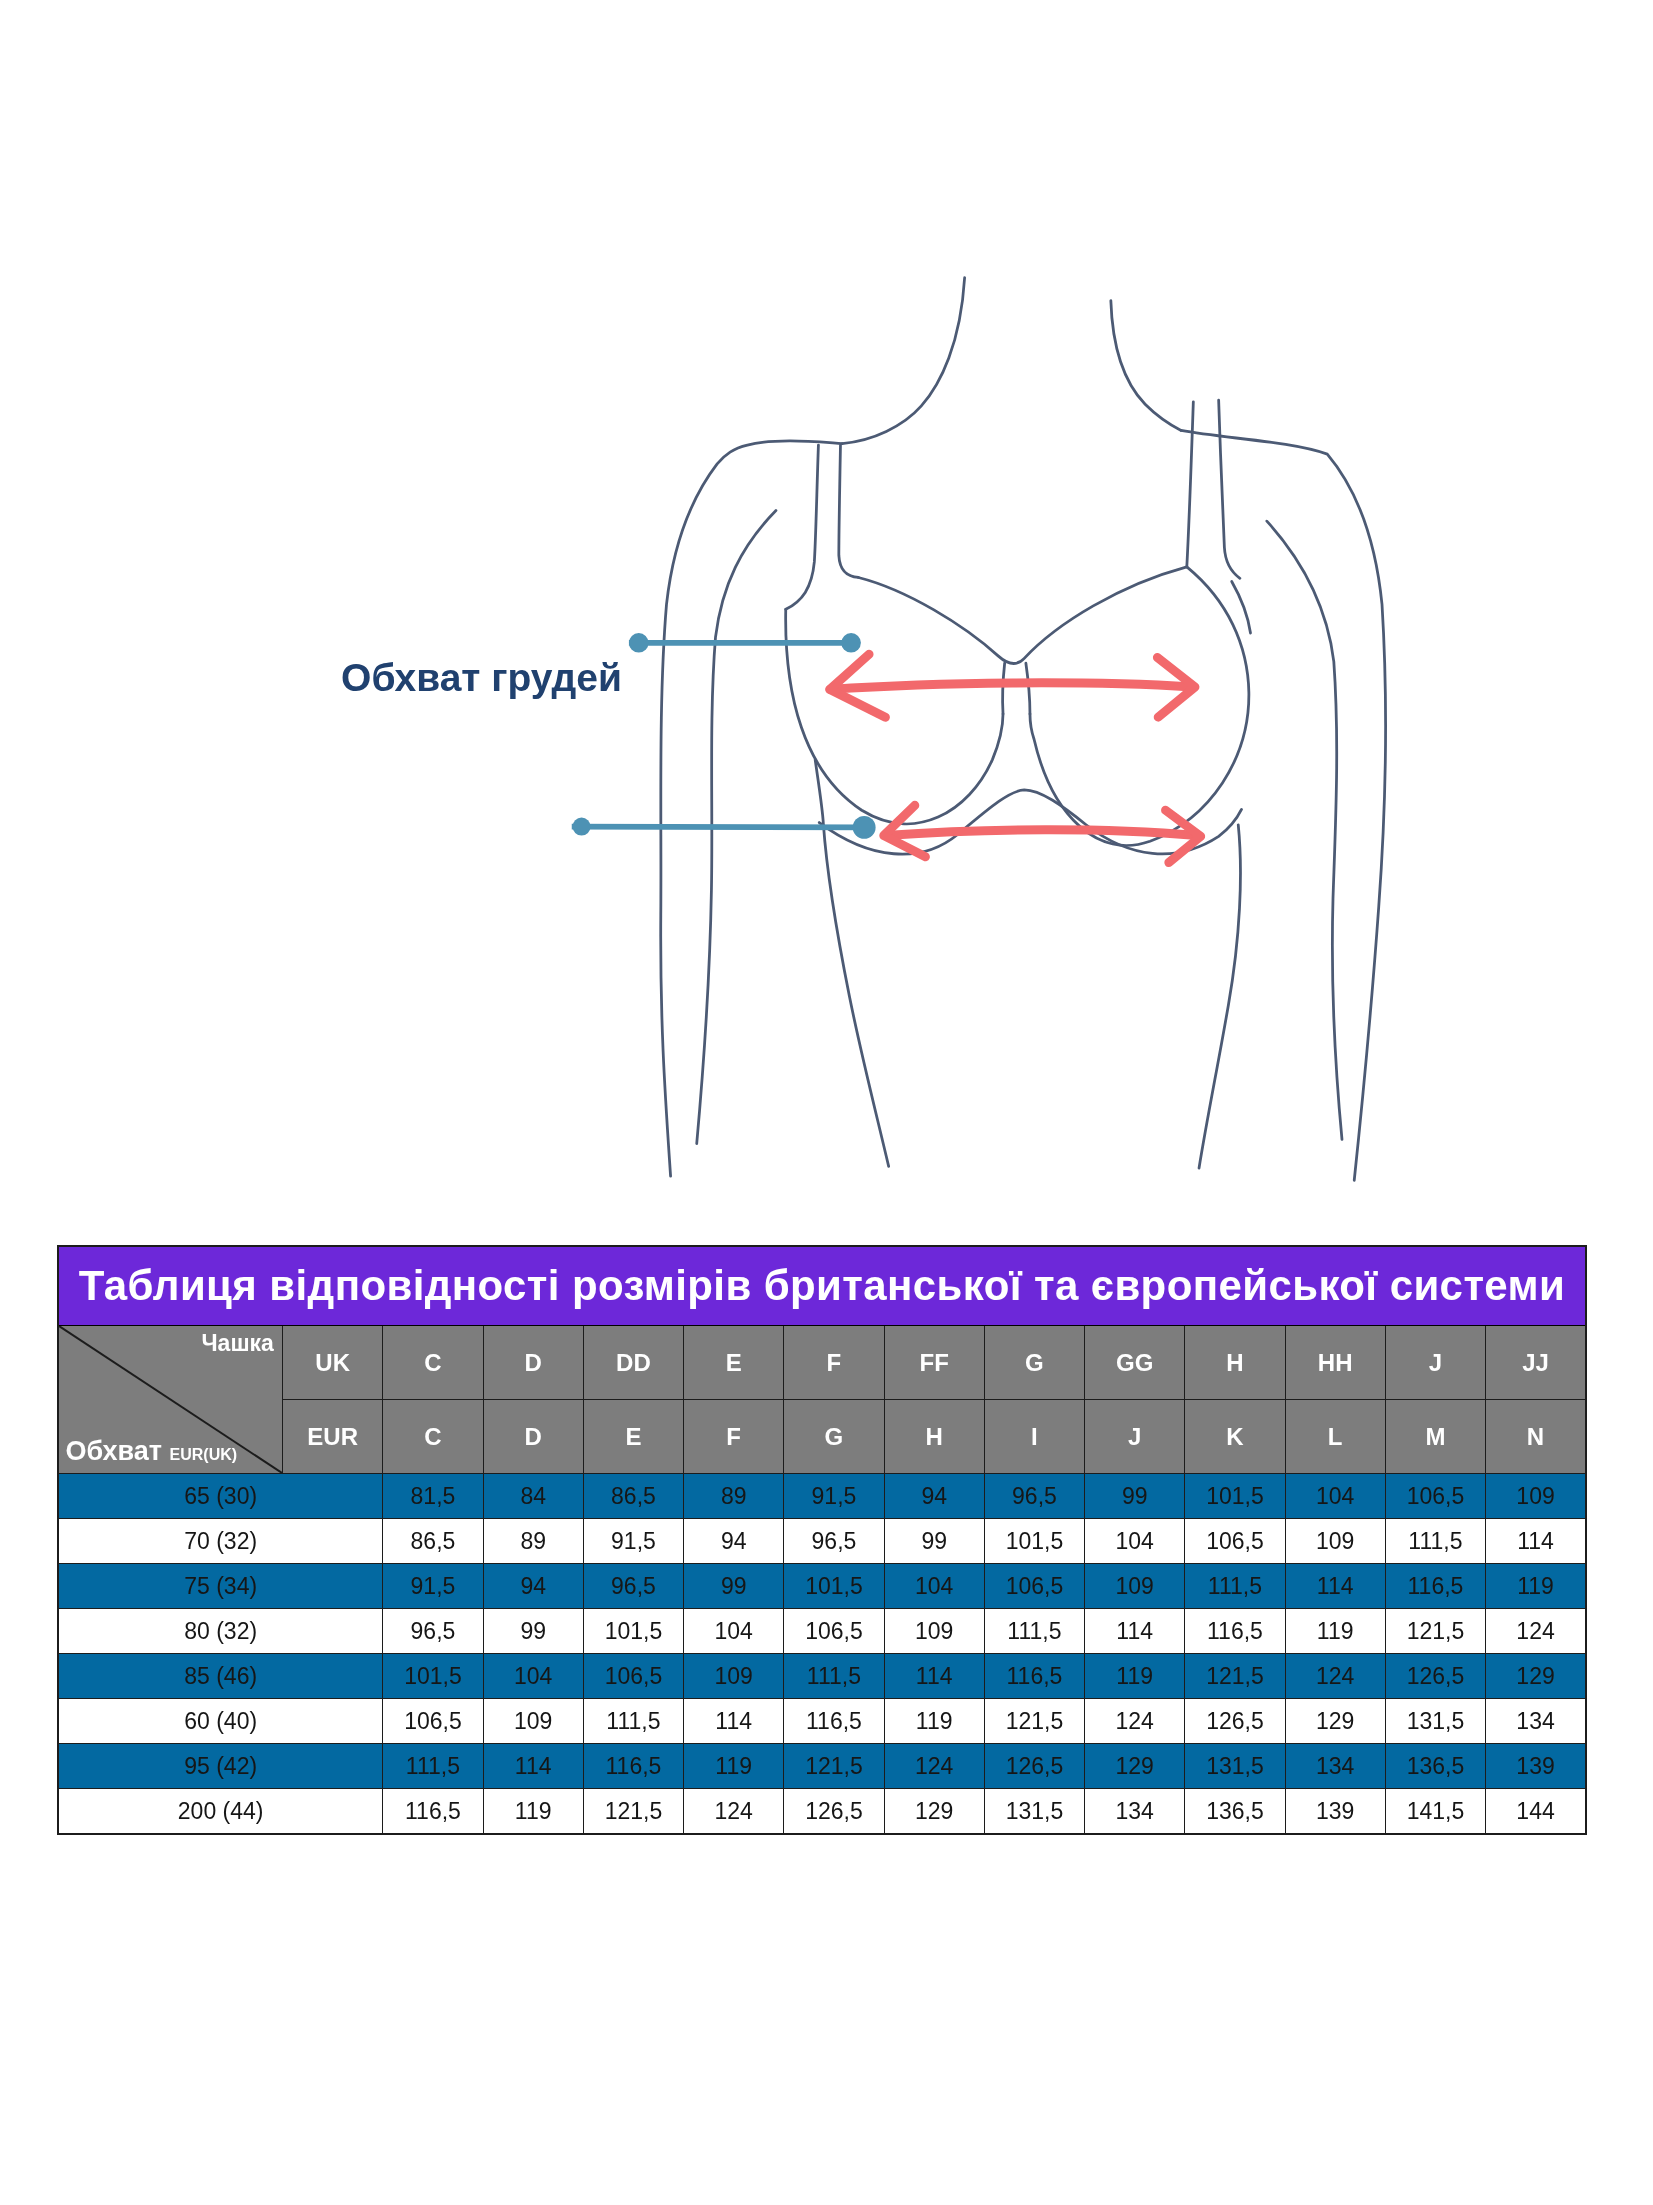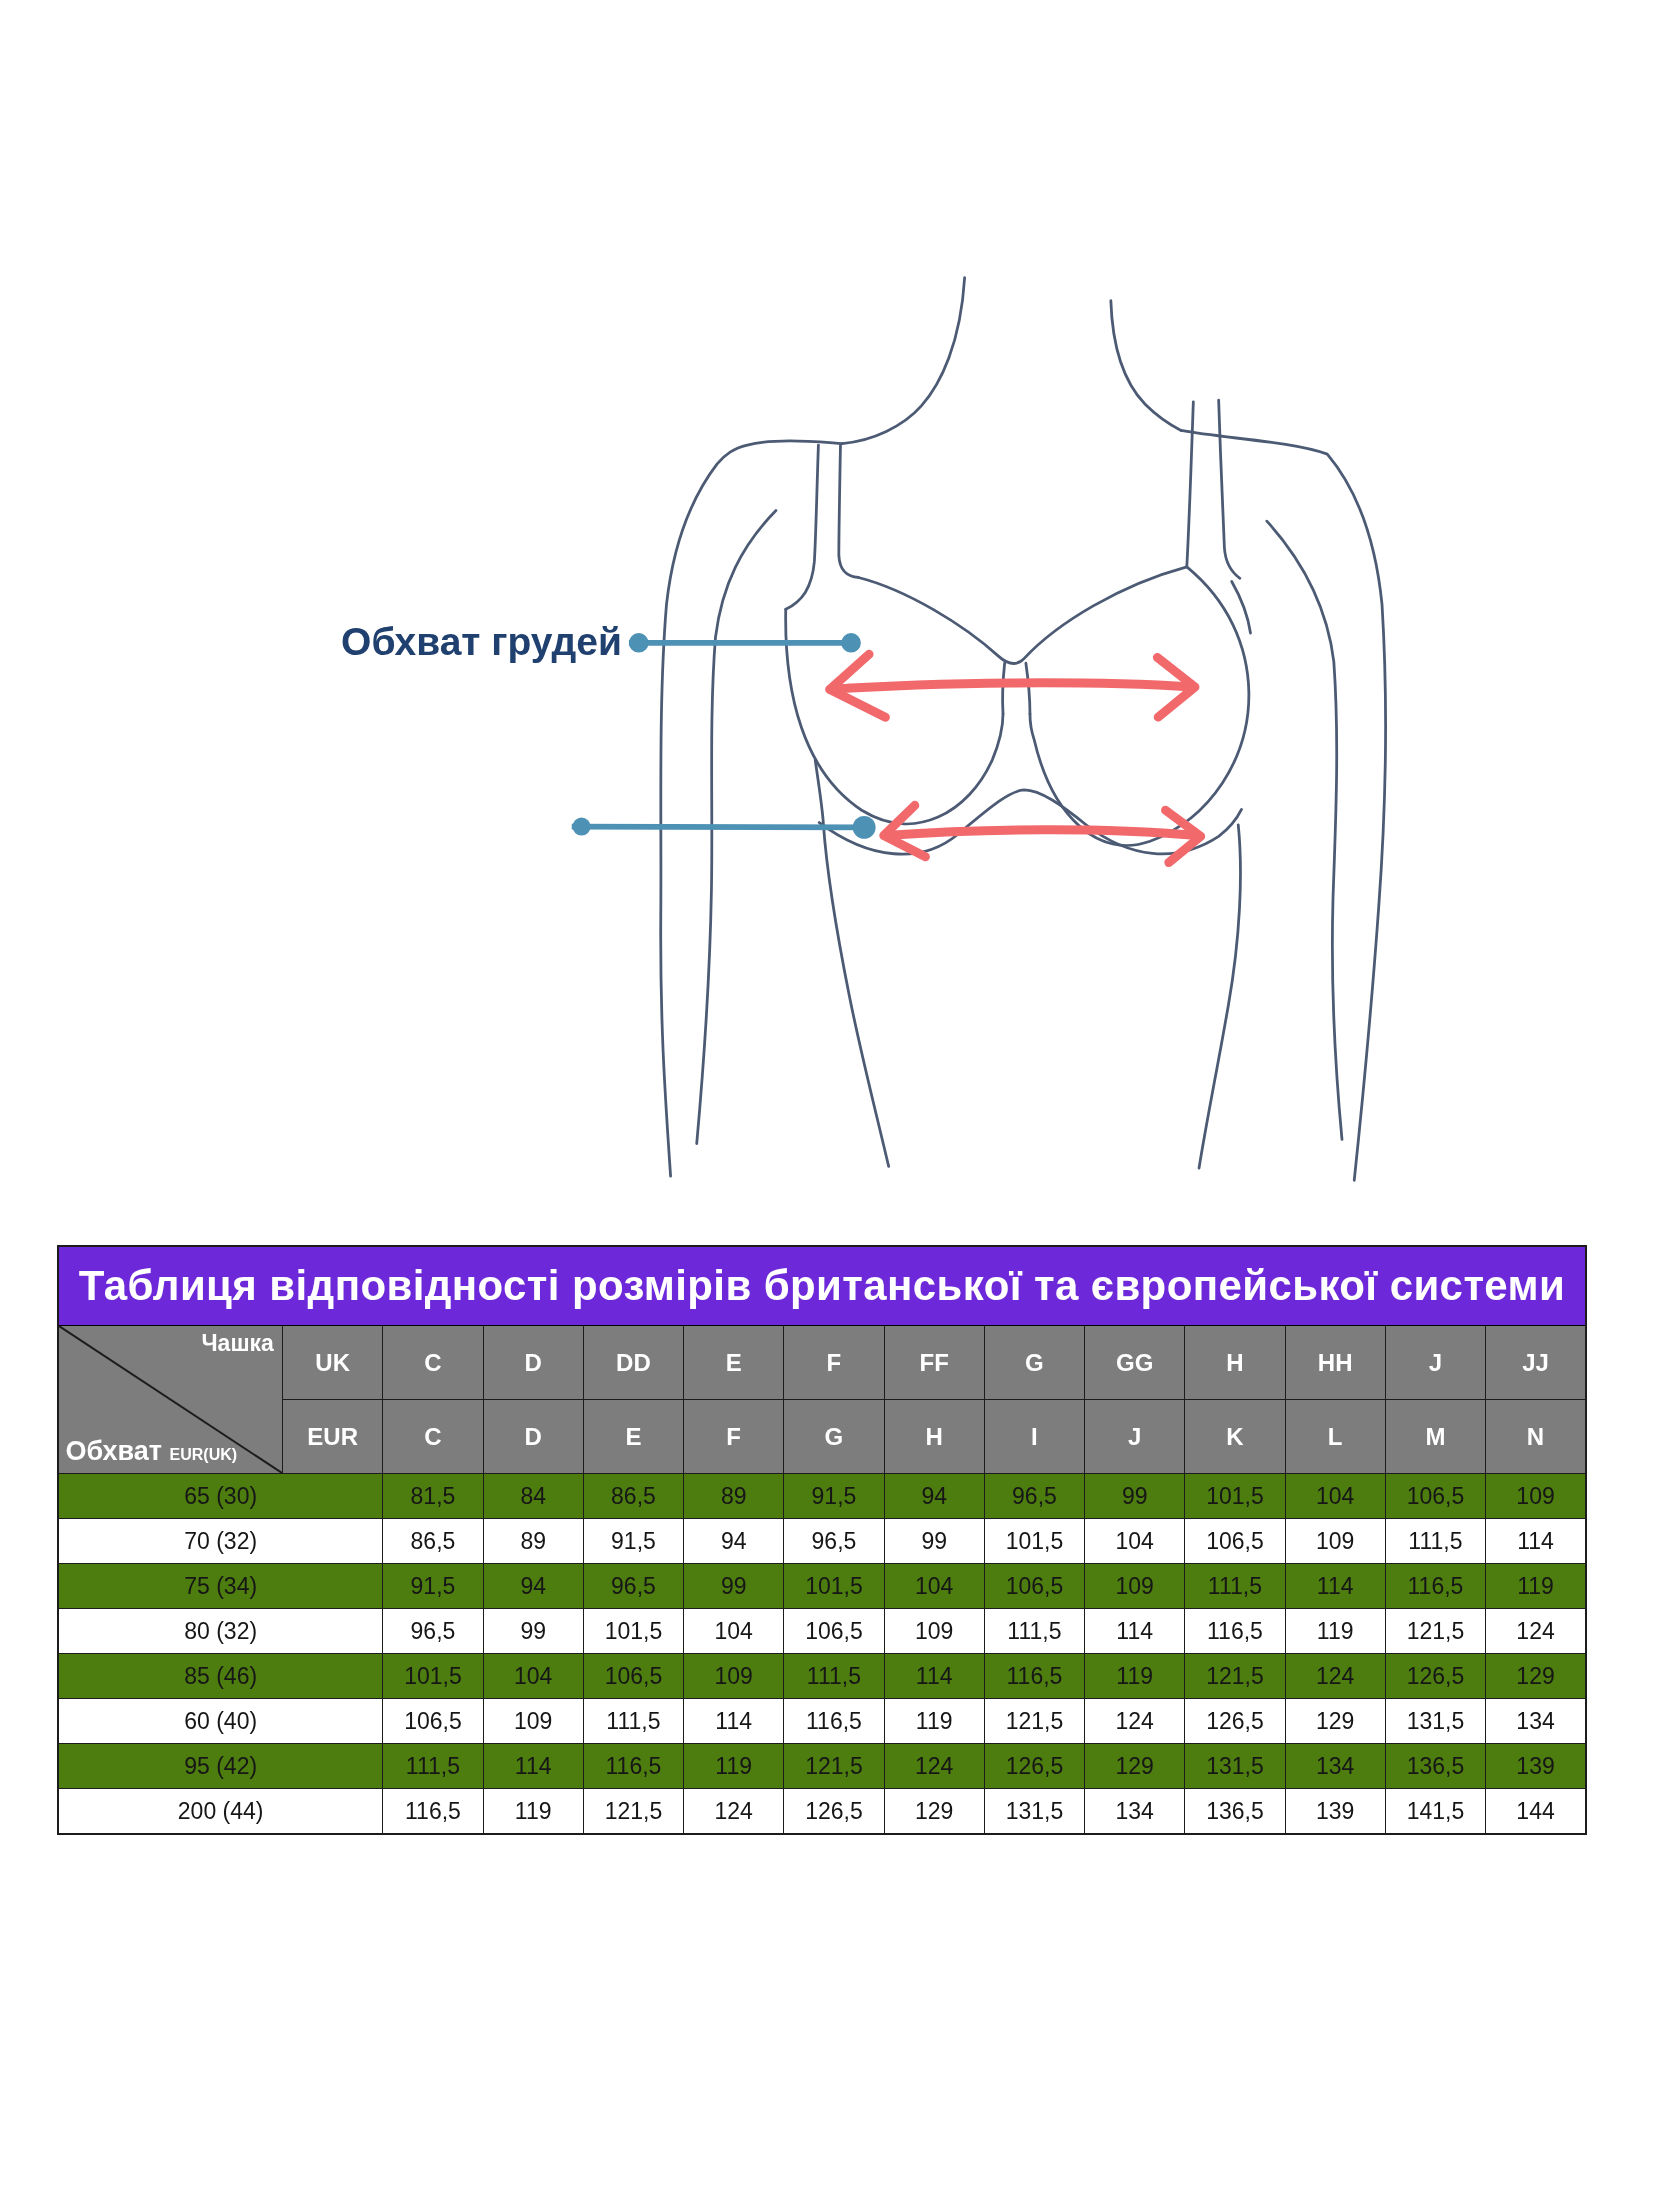--- a/index.html
+++ b/index.html
@@ -6,21 +6,21 @@
   .page {
     position:relative; width:1654px; height:2205px;
     background:#ffffff; overflow:hidden;
     font-family:"Liberation Sans", sans-serif;
   }
   
   .diagram { position:absolute; left:0; top:0; width:1654px; height:1235px; }
   .diagram svg { position:absolute; left:0; top:0; }
   .dlabel {
     position:absolute; color:#20416f; font-size:39px; font-weight:600;
-    line-height:46px; white-space:nowrap; text-align:right;
+    line-height:46px; white-space:nowrap; text-align:right;margin-top:36px;
   }
   .dlabel.bust  { top:619px; left:245px; width:377px; }
   .dlabel.under { top:803px; left:147px; width:422px; }
 
   
   table.size-table {
     position:absolute; left:57px; top:1245px; width:1530px;
     border-collapse:collapse; table-layout:fixed;
     border:2.5px solid #1c1c1c;
   }
@@ -36,21 +36,21 @@
   tr.uk-row th, tr.eur-row th {
     background:#7d7d7d; color:#ffffff; height:73px;
     font-size:24px; font-weight:700;
   }
   th.diag { position:relative; background:#7d7d7d; }
   th.diag svg { position:absolute; left:0; top:0; width:100%; height:100%; }
   .cup-lab  { position:absolute; top:4.1px; right:8.2px; font-size:23px; font-weight:700; }
   .girth-lab{ position:absolute; bottom:6.5px; left:6.5px; font-size:27px; font-weight:700; white-space:nowrap; }
   .girth-lab .sub { font-size:16px; }
   tbody td { background:#ffffff; height:44px; font-size:23px; color:#161616; font-weight:400; }
-  tbody tr.alt td { background:#4d7c0f; }
+  tbody tr.alt td { background:#0369a1; }
   tbody td.row-label { font-size:23px; }
 </style>
 </head>
 <body>
 
 <div class="page">
 
   <div class="diagram">
     <svg width="1654" height="1235" viewBox="0 0 2025 1512">
 

